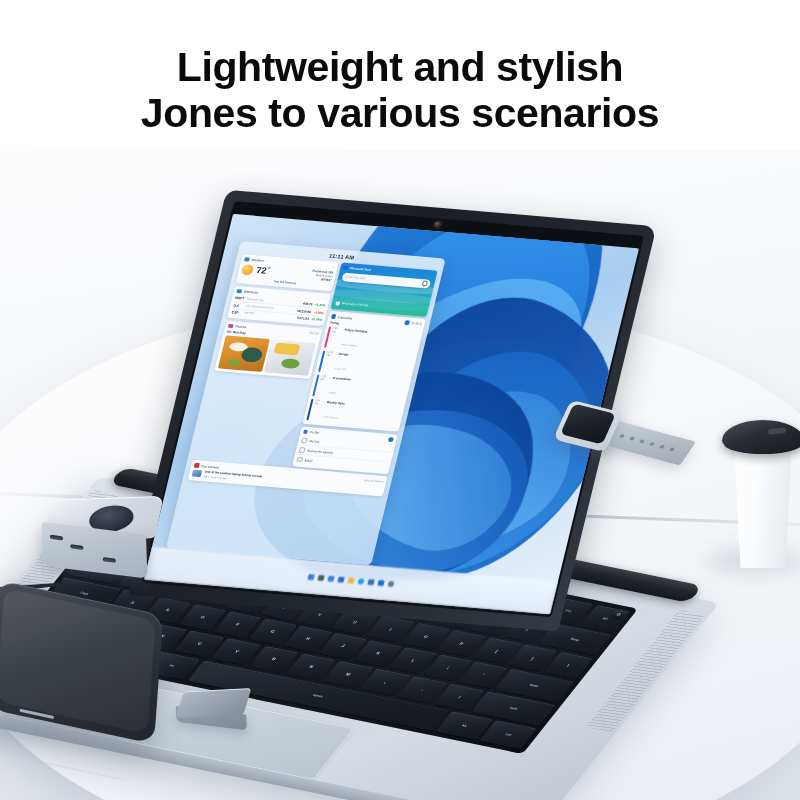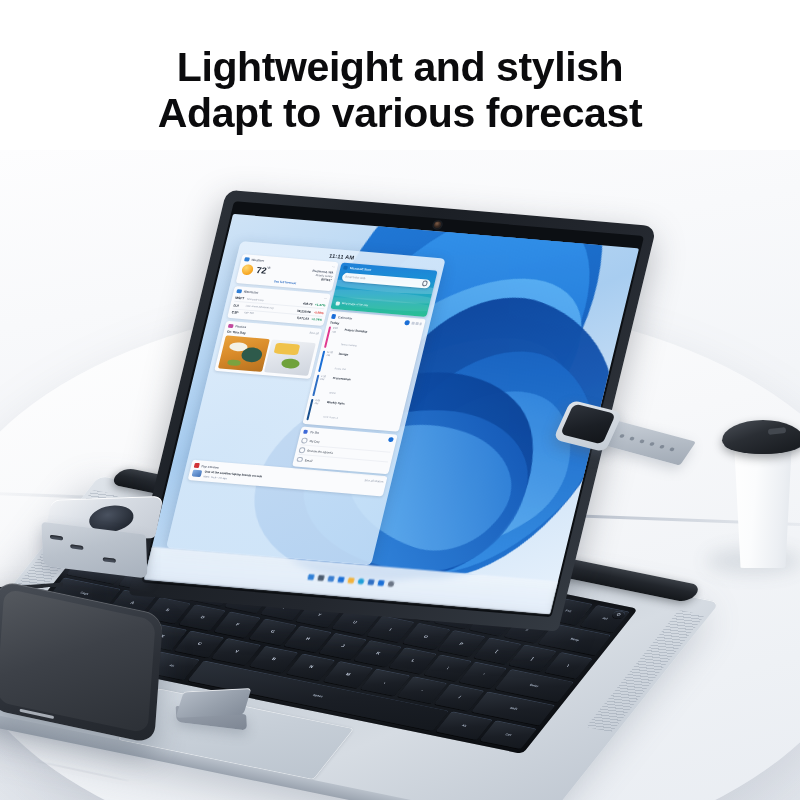--- a/index.html
+++ b/index.html
@@ -374,21 +374,21 @@
   <div class="desk"></div>
   <div class="desk-round">
 
     <div class="vein v4"></div>
 
   </div>
   <div class="desk-edge"></div>
 
   <div class="headline">
     <span class="ln">Lightweight and stylish</span>
-    <span class="ln ln2">Adapt to various forecast</span>
+    <span class="ln ln2">Jones to various scenarios</span>
   </div>
 
   <div class="shadow" style="left:150px;top:690px;width:440px;height:58px;"></div>
   <div class="shadow" style="left:706px;top:548px;width:96px;height:26px;opacity:.75;"></div>
   <div class="shadow" style="left:16px;top:700px;width:150px;height:30px;opacity:.6;"></div>
 
   <div class="laptop">
 
     <div class="base">
       <div class="base-body"></div>

